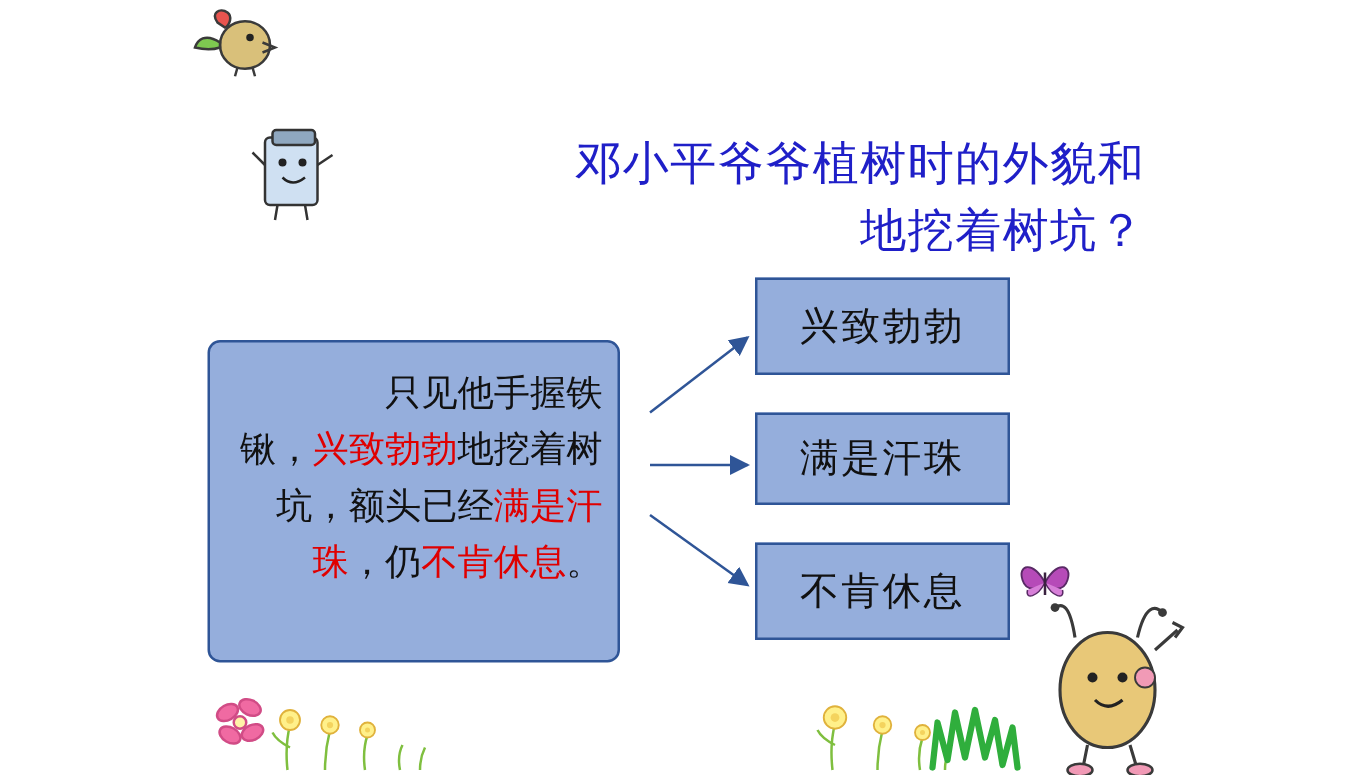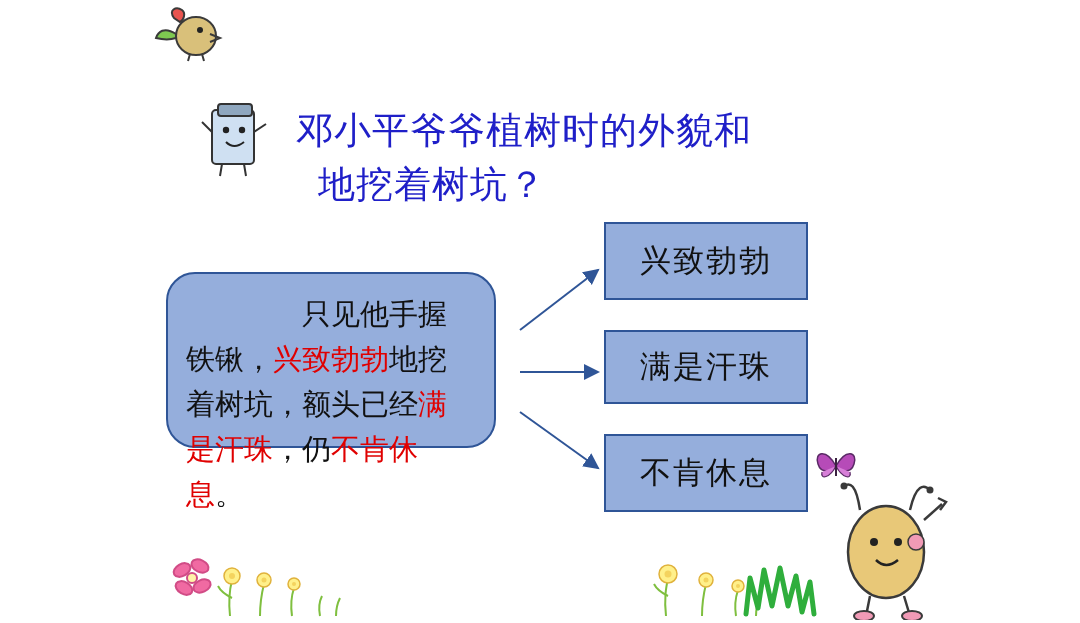--- a/index.html
+++ b/index.html
@@ -12,20 +12,21 @@
     height: 623px;
     position: relative;
     overflow: hidden;
     font-family: "Liberation Sans", sans-serif;
   }
 
   .slide {
     position: absolute;
     inset: 0;
     background: #ffffff;
+    text-align: right;
   }
 
   
   .title-block {
     position: absolute;
     left: 296px;
     top: 104px;
     width: 620px;
     color: #1f1fc8;
     font-family: "DejaVu Sans", sans-serif;
@@ -41,26 +42,26 @@
   .title-line.second {
     text-indent: 22px;
   }
 
   
   .para-box {
     position: absolute;
     left: 166px;
     top: 272px;
     width: 330px;
-    height: 176px;
+    height: 258px;
     background: #95aedc;
     border: 2px solid #2f5597;
-    border-radius: 29px;
+    border-radius: 10px;
     box-sizing: border-box;
-    padding: 18px 22px 10px 18px;
+    padding: 18px 12px 10px 18px;
   }
   .para-text {
     font-family: "DejaVu Sans", sans-serif;
     font-size: 29px;
     line-height: 45px;
     color: #111111;
     letter-spacing: 0px;
     text-indent: 58px;
   }
   .para-text .hl {

